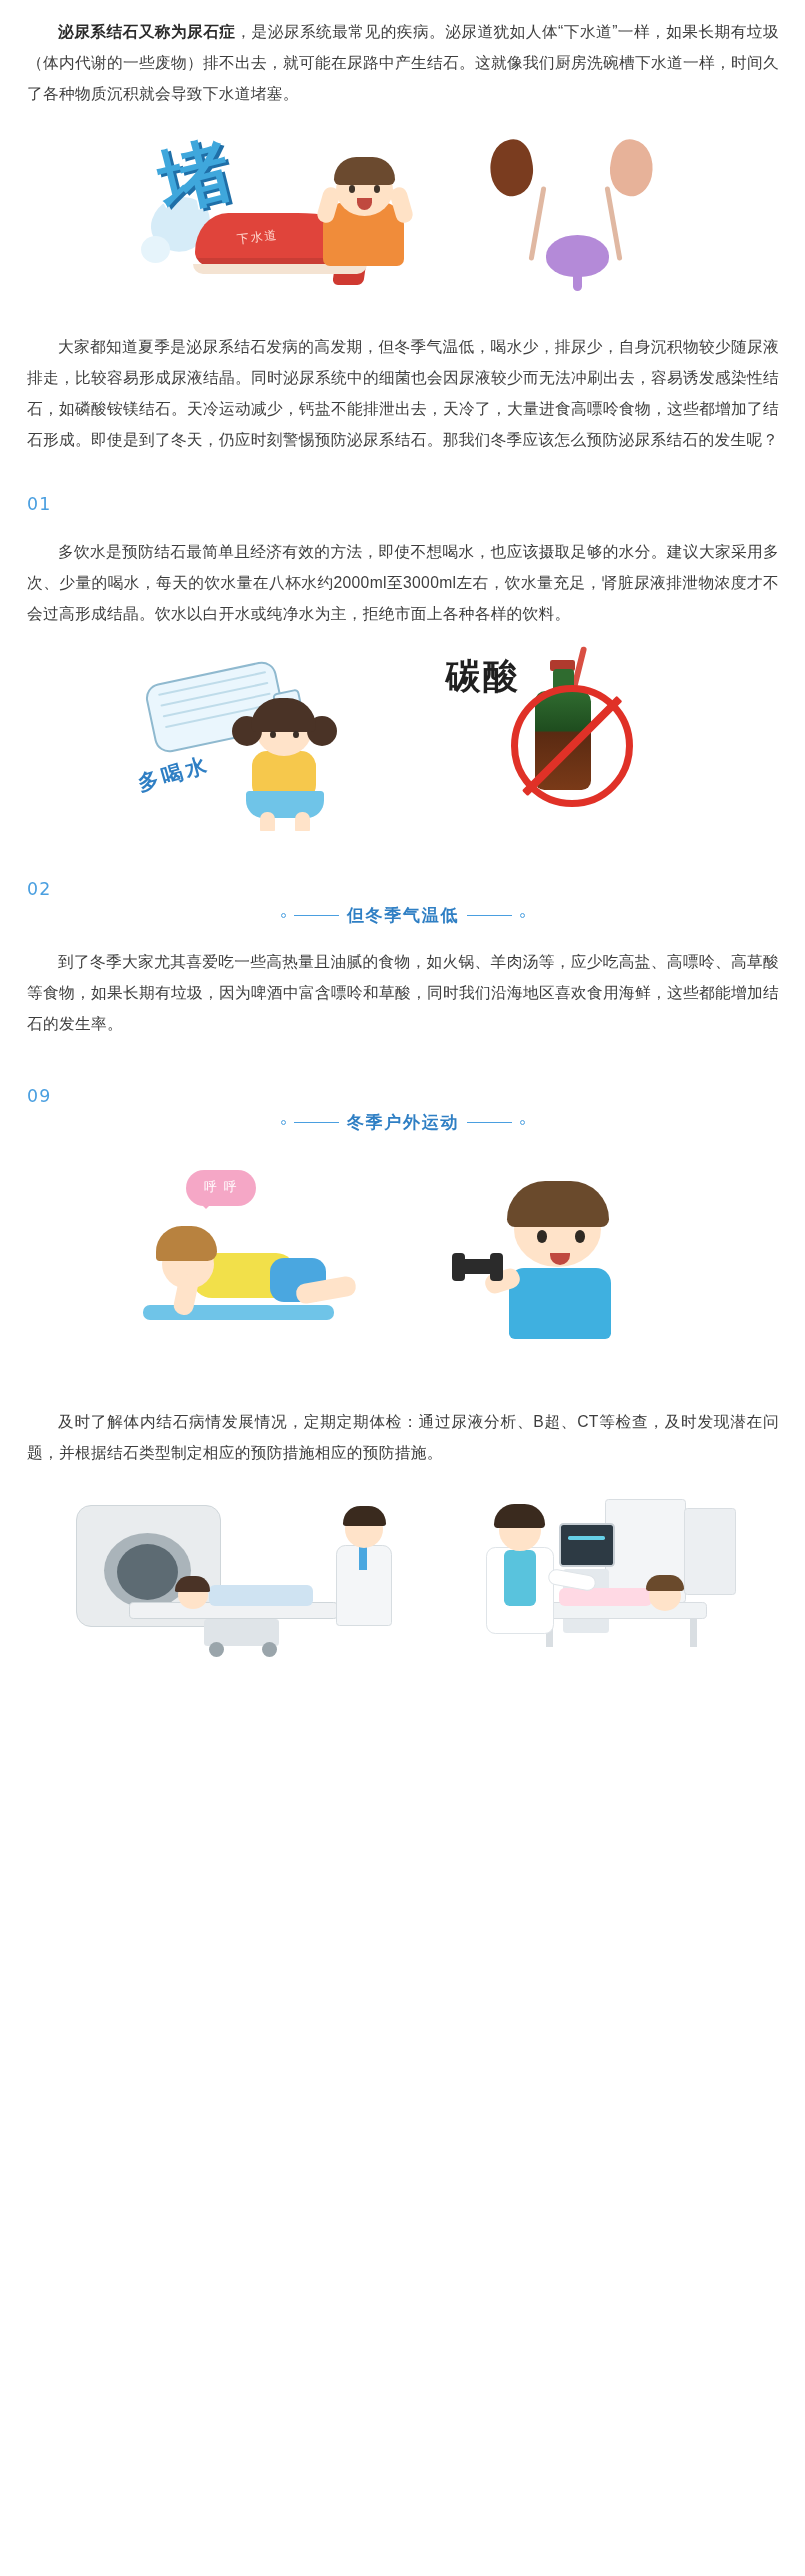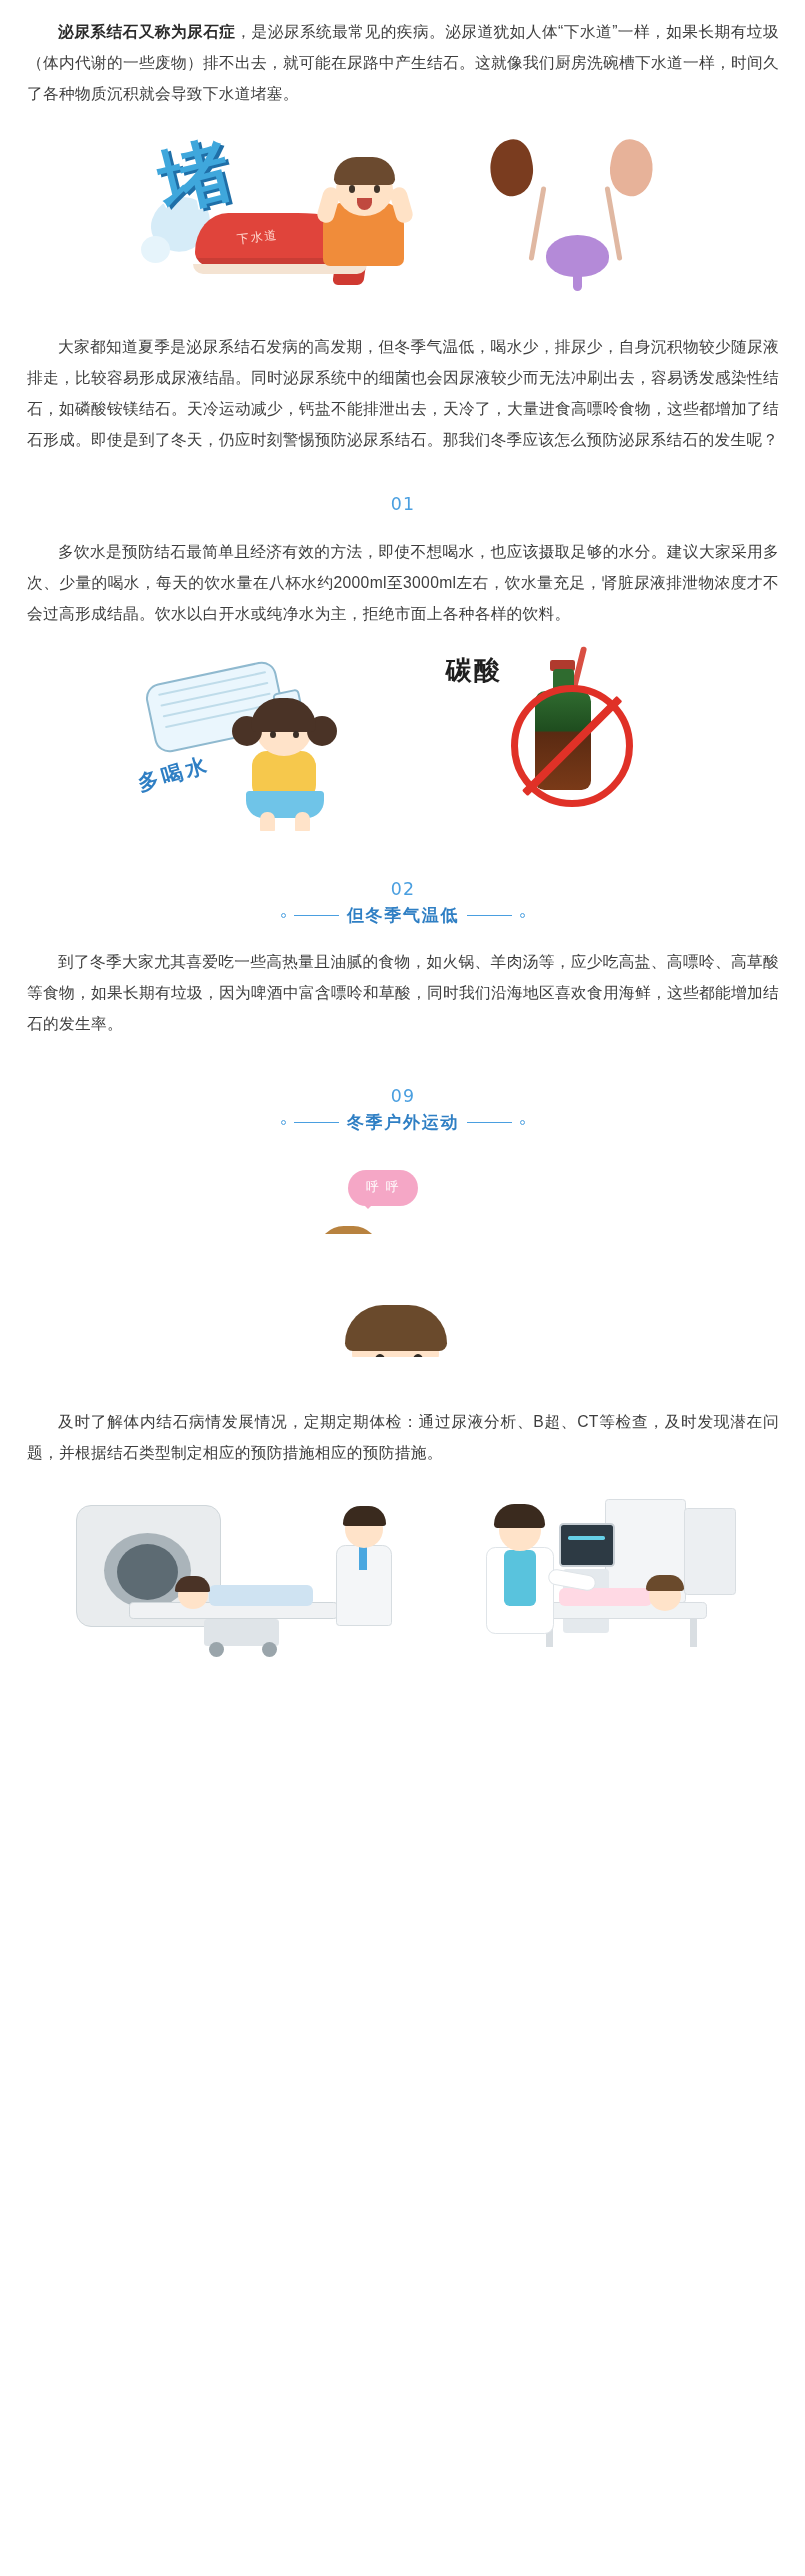--- a/index.html
+++ b/index.html
@@ -26,21 +26,20 @@
   }
   p.body-text.indent { text-indent: 31px; }
   .lead strong { font-weight: bold; color: #2b2b2b; margin-top: 26px; }
 
   .block-gap-s { height: 15px; }
   .block-gap-m { height: 28px; }
   .block-gap-l { height: 36px; }
 
   
   .section-head {
-    text-align: center;
     margin: 8px 0 3.5px 0;
   }
   .sec-num {
     color: #4a9fe0;
     font-size: 17.4px;
     letter-spacing: 1.2px;
     line-height: 27px;
     font-family: "DejaVu Sans", sans-serif;
   }
   .sec-title-row {
@@ -197,42 +196,42 @@
   .kid-leg { position: absolute; top: 109px; width: 15px; height: 24px; background: #ffe3c9; border-radius: 7px; }
   .kid-leg.l { left: 32px; } .kid-leg.r { left: 67px; }
   .kid-eye { position: absolute; top: 28px; width: 5.8px; height: 7px; background: #3a2e26; border-radius: 50%; }
   .kid-eye.l { left: 42px; } .kid-eye.r { left: 65px; }
   .water-label {
     position: absolute; left: 17.4px; top: 114px; font-size: 21px; font-weight: bold;
     color: #2f7fc4; letter-spacing: 3.5px; transform: rotate(-16deg);
   }
   .soda-scene { position: relative; width: 249px; height: 185px; }
   .soda-title {
-    position: absolute; left: 8px; top: 7px; font-size: 26px; font-weight: bold;
+    position: absolute; left: 8px; top: 7px; font-size: 35px; font-weight: bold;
     color: #1f1f1f; letter-spacing: 2.3px;
   }
   .bottle {
     position: absolute; left: 97px; top: 45px; width: 56px; height: 99px;
     background: linear-gradient(180deg,#2f6b2f 0%, #1f4d1f 40%, #5a2a12 42%, #7a3a18 100%);
     border-radius: 10.4px 10.4px 9.3px 9.3px;
   }
   .bottle-neck { position: absolute; left: 115px; top: 23px; width: 21px; height: 28px; background: #2f6b2f; border-radius: 3.5px; }
   .bottle-cap { position: absolute; left: 112px; top: 14px; width: 25.5px; height: 10.4px; background: #b03a2e; border-radius: 2.3px; }
   .straw { position: absolute; left: 137px; top: 0px; width: 5.8px; height: 52px; background: #d94f43; transform: rotate(14deg); border-radius: 2.9px; }
   .ban {
     position: absolute; left: 73px; top: 39px; width: 122px; height: 122px;
     border: 7.5px solid #e03127; border-radius: 50%;
   }
   .ban-bar {
     position: absolute; left: 67px; top: 96px; width: 134px; height: 7.5px;
     background: #e03127; transform: rotate(-45deg); border-radius: 1.7px;
   }
 
   
-  .illus3 { height: 191px; gap: 16px; align-items: center; flex-direction: column; }
+  .illus3 { height: 191px; gap: 16px; align-items: flex-start; }
   .ex-panel { position: relative; width: 272px; height: 185px; background:#fff; }
   .ex-divider { width: 1.2px; background: #e8e8e8; margin: 11.6px 9.3px; }
   .bub {
     position: absolute; left: 81px; top: 3.5px; width: 70px; height: 36px;
     background: #f5a7c6; border-radius: 20px; color: #fff; font-size: 12.8px;
     display: flex; align-items: center; justify-content: center; letter-spacing: 1.7px;
   }
   .bub:after {
     content:""; position: absolute; left: 15px; bottom: -8px;
     border: 5.8px solid transparent; border-top-color: #f5a7c6;

